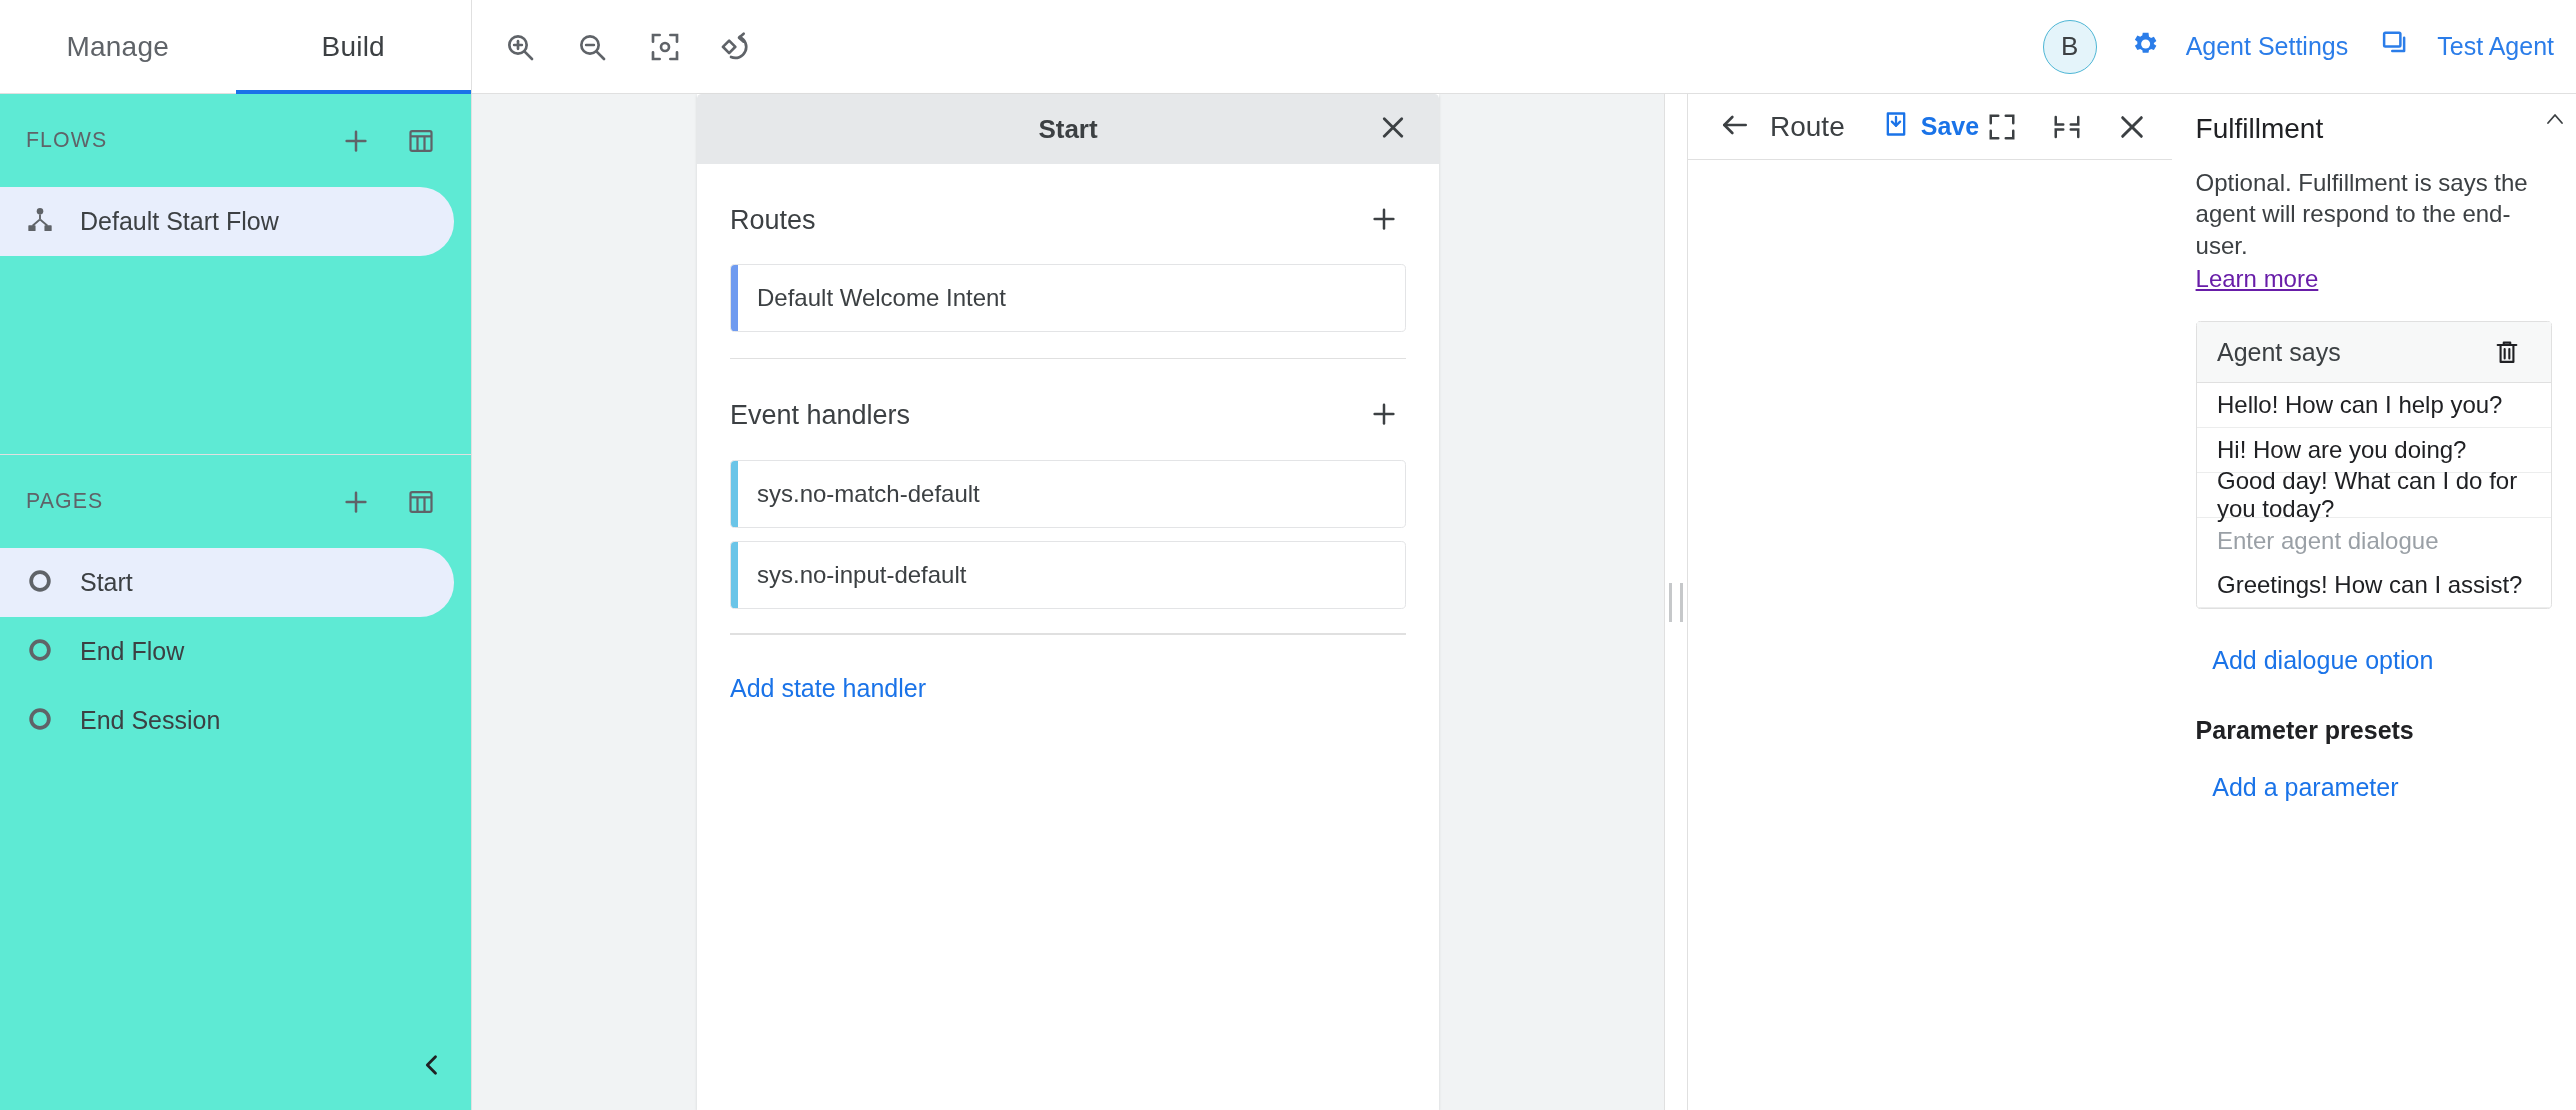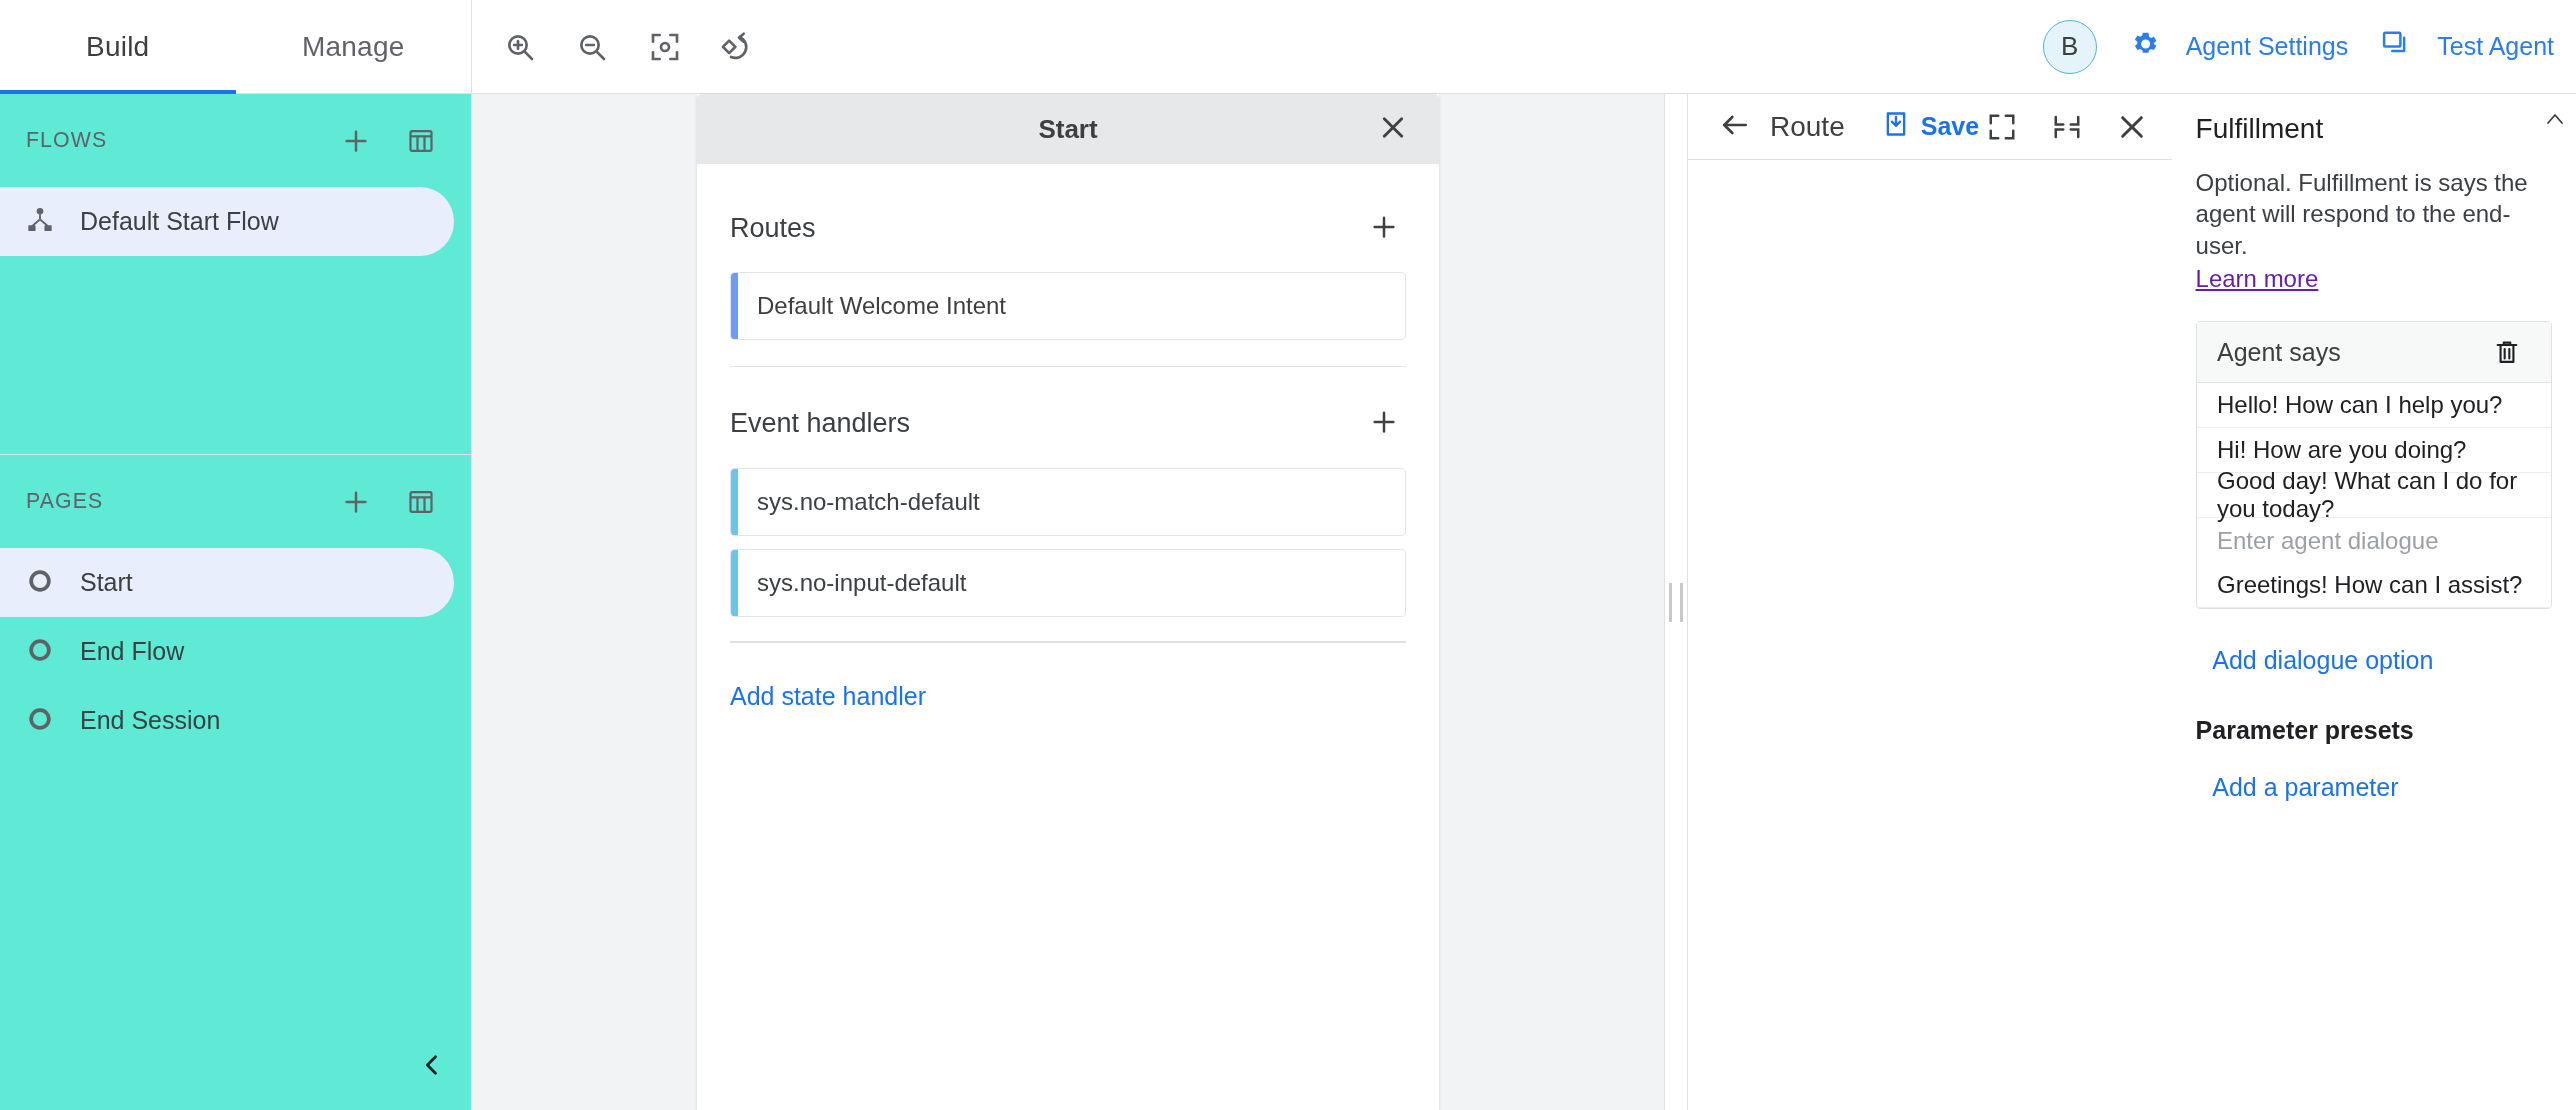--- a/index.html
+++ b/index.html
@@ -205,21 +205,21 @@
     position: absolute;
     right: 24px;
     top: 50%;
     transform: translateY(-50%);
     width: 45px; height: 45px;
     display: flex; align-items: center; justify-content: center;
     cursor: pointer;
   }
   .node-body {
     flex: 1;
-    padding: 8px 33px;
+    padding: 0 33px;
   }
   .node-section { padding-top: 32px; }
   .node-section.divided { border-top: 1.9px solid #e0e0e0; margin-top: 26px; }
   .section-head {
     display: flex;
     align-items: center;
     height: 48px;
     margin-bottom: 20.4px;
   }
   .section-title {
@@ -427,25 +427,25 @@
   }
 </style>
 </head>
 <body>
 
 <div id="app">
 
   <div class="topbar">
 
     <div class="tabs">
+      <div class="tab">
+        <span>Manage</span>
+      </div>
       <div class="tab active">
         <span>Build</span>
-      </div>
-      <div class="tab">
-        <span>Manage</span>
       </div>
     </div>
 
     <div class="toolbar">
       <div class="tool-icons">
 
         <div class="icon-btn">
           <svg width="32" height="32" viewBox="0 0 24 24" fill="none" stroke="#5f6368" stroke-width="2" stroke-linecap="round">
             <circle cx="10.5" cy="10.5" r="6.5"></circle>
             <line x1="15.3" y1="15.3" x2="21" y2="21"></line>

